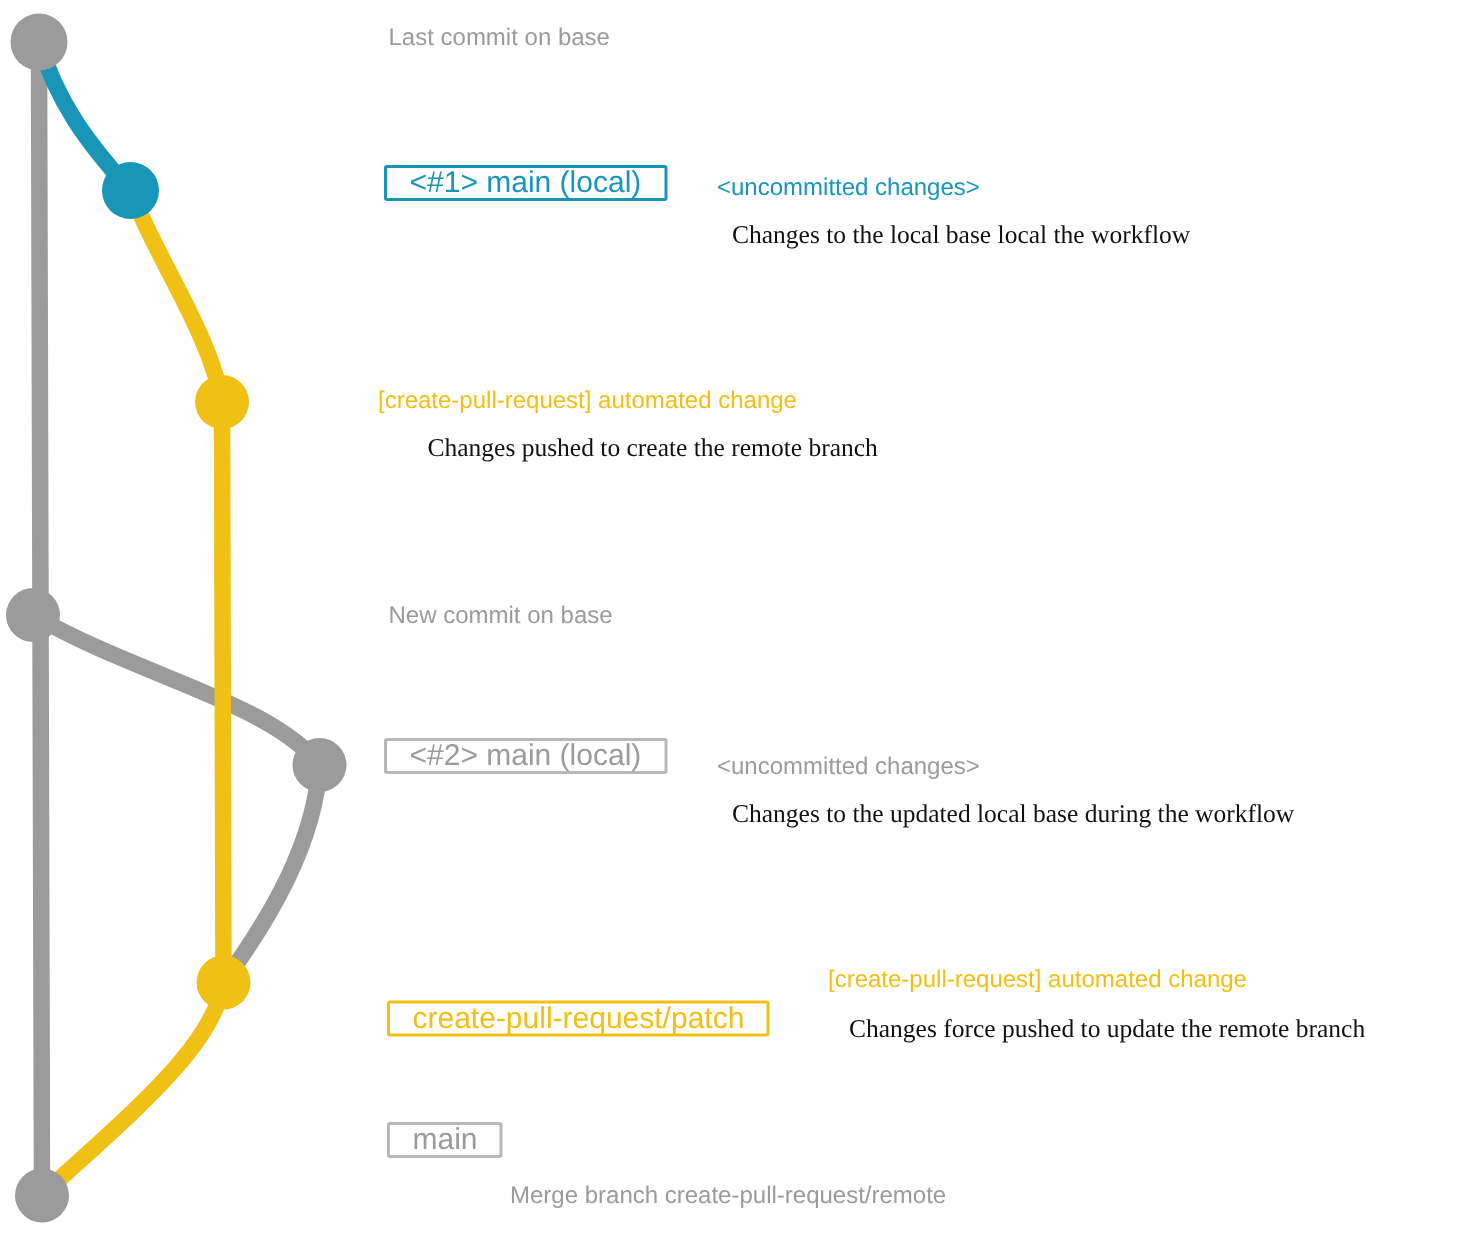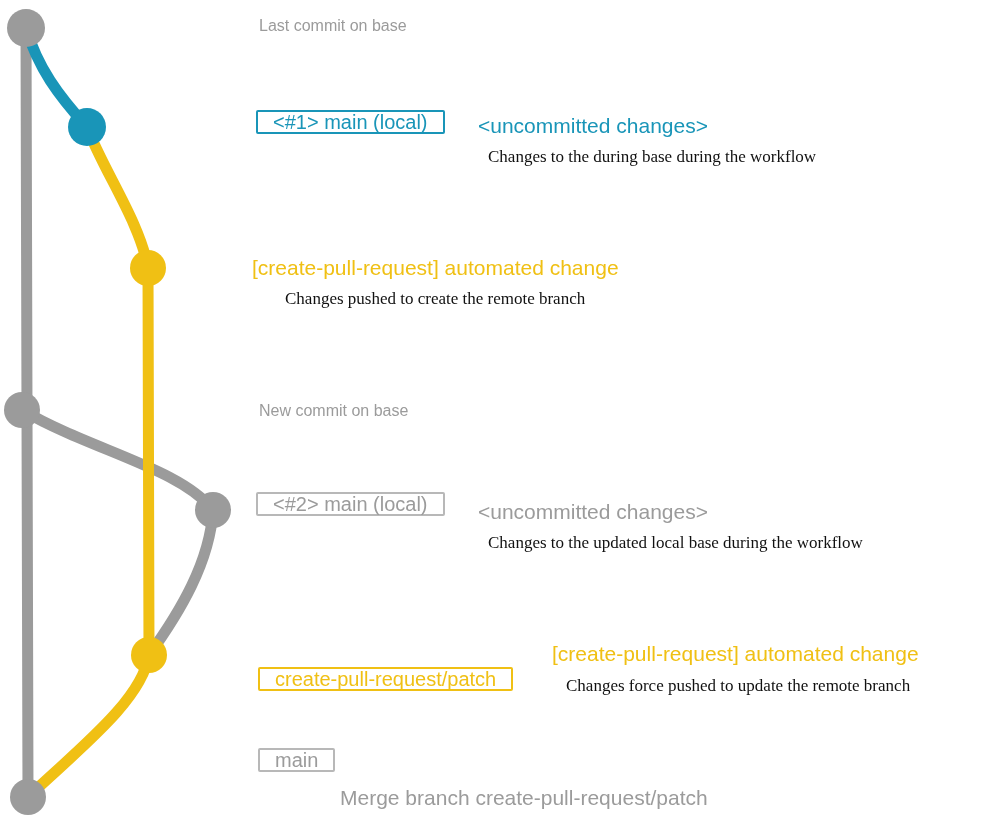--- a/index.html
+++ b/index.html
@@ -20,21 +20,21 @@
     left: 0;
     top: 0;
   }
   .abs { position: absolute; white-space: nowrap; }
   .label {
     font-size: 16px;
     line-height: 24px;
     color: var(--gray);
   }
   .title {
-    font-size: 21px;
+    font-size: 16px;
     line-height: 24px;
   }
   .title.teal   { color: var(--teal); }
   .title.gray   { color: var(--gray); }
   .title.yellow { color: var(--yellow); }
   .caption {
     font-family: "Liberation Serif", serif;
     font-size: 17px;
     line-height: 22px;
     color: var(--caption);
@@ -75,21 +75,21 @@
       <circle cx="149" cy="655" r="18" fill="#f0c014"></circle>
       <circle cx="28" cy="797" r="18" fill="#9b9b9b"></circle>
     </svg>
 
   <div class="abs label" style="left:259px; top:14px;">Last commit on base</div>
 
   <div class="abs badge teal" style="left:256px; top:110px;">&lt;#1&gt; main (local)</div>
 
   <div class="abs title teal" style="left:478px; top:114px;">&lt;uncommitted changes&gt;</div>
 
-  <div class="abs caption" style="left:488px; top:146px;">Changes to the during base during the workflow</div>
+  <div class="abs caption" style="left:488px; top:146px;">Changes to the local base local the workflow</div>
 
   <div class="abs title yellow" style="left:252px; top:256px;">[create-pull-request] automated change</div>
 
   <div class="abs caption" style="left:265px; top:288px;margin-left:20px;">Changes pushed to create the remote branch</div>
 
   <div class="abs label" style="left:259px; top:399px;">New commit on base</div>
 
   <div class="abs badge gray" style="left:256px; top:492px;">&lt;#2&gt; main (local)</div>
 
   <div class="abs title gray" style="left:478px; top:500px;">&lt;uncommitted changes&gt;</div>
@@ -97,15 +97,15 @@
   <div class="abs caption" style="left:488px; top:532px;">Changes to the updated local base during the workflow</div>
 
   <div class="abs badge yellow" style="left:258px; top:635px;">create-pull-request/patch</div>
 
   <div class="abs title yellow" style="left:552px; top:642px;">[create-pull-request] automated change</div>
 
   <div class="abs caption" style="left:566px; top:675px;">Changes force pushed to update the remote branch</div>
 
   <div class="abs badge gray" style="left:258px; top:748px;">main</div>
 
-  <div class="abs title gray" style="left:340px; top:786px;">Merge branch create-pull-request/patch</div>
+  <div class="abs title gray" style="left:340px; top:786px;">Merge branch create-pull-request/remote</div>
 
 </div>
 
 </body></html>

